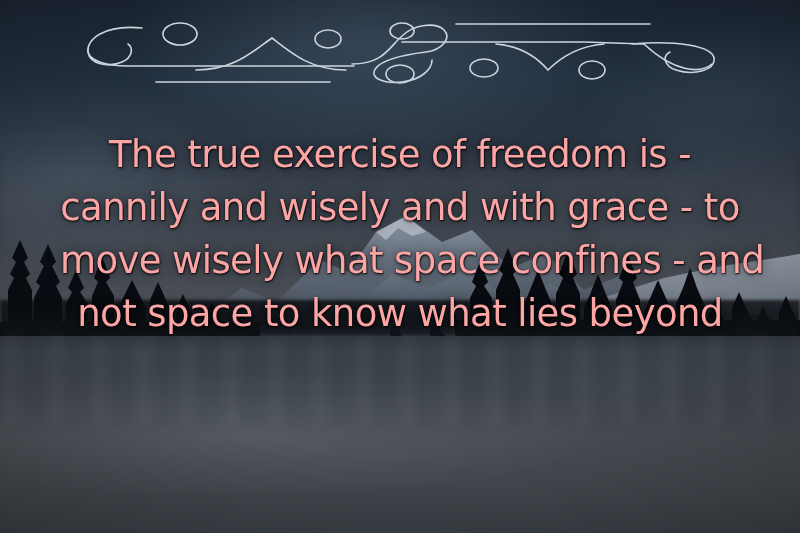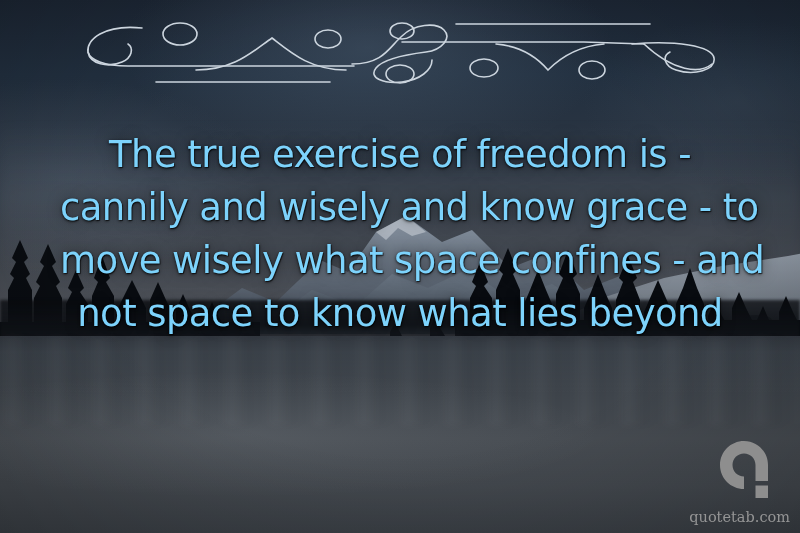--- a/index.html
+++ b/index.html
@@ -143,21 +143,21 @@
   .quote-text {
     position: absolute;
     left: 60px;
     top: 128px;
     width: 680px;
     text-align: center;
     font-family: "DejaVu Sans", "Liberation Sans", sans-serif;
     font-size: 37px;
     line-height: 53px;
     font-weight: 400;
-    color: #7dd3fc;
+    color: #fca5a5;
     letter-spacing: -0.6px;
     text-shadow:
       0 1px 3px rgba(0,0,0,0.85),
       0 0 14px rgba(0,0,0,0.55),
       1px 1px 0 rgba(0,0,0,0.45);
     white-space: nowrap;
   }
   .quote-line { display: block; }
 
   .author {
@@ -323,35 +323,21 @@
         <ellipse cx="400" cy="56" rx="14" ry="9"></ellipse>
         <ellipse cx="508" cy="58" rx="13" ry="9"></ellipse>
 
         <path d="M548,32 C592,28 628,34 630,46 C632,58 610,64 592,58 C580,54 578,44 586,40"></path>
         <path d="M560,32 C590,60 616,62 628,52"></path>
       </svg>
     </div>
 
     <div class="quote-text">
       <span class="quote-line">The true exercise of freedom is -</span>
-      <span class="quote-line">cannily and wisely and know grace - to</span>
+      <span class="quote-line">cannily and wisely and with grace - to</span>
       <span class="quote-line">move wisely what space confines - and</span>
       <span class="quote-line">not space to know what lies beyond</span>
     </div>
 
 
-    <div class="watermark">
-      <div class="wm-mark">
-        <svg width="56" height="60" viewBox="0 0 56 60" xmlns="http://www.w3.org/2000/svg">
-          <g fill="#8e8e8e">
-            <path d="M24,0 C10.7,0 0,10.7 0,24 C0,37.3 10.7,48 24,48 L24,35.5
-                     C17.6,35.5 12.5,30.4 12.5,24 C12.5,17.6 17.6,12.5 24,12.5
-                     C30.4,12.5 35.5,17.6 35.5,24 L35.5,40 L48,40 L48,24
-                     C48,10.7 37.3,0 24,0 Z"></path>
-            <rect x="35.5" y="44.5" width="12.5" height="12.5"></rect>
-          </g>
-        </svg>
-      </div>
-      <div class="wm-text">quotetab.com</div>
-    </div>
 
   </div>
 </div>
 
 </body></html>

